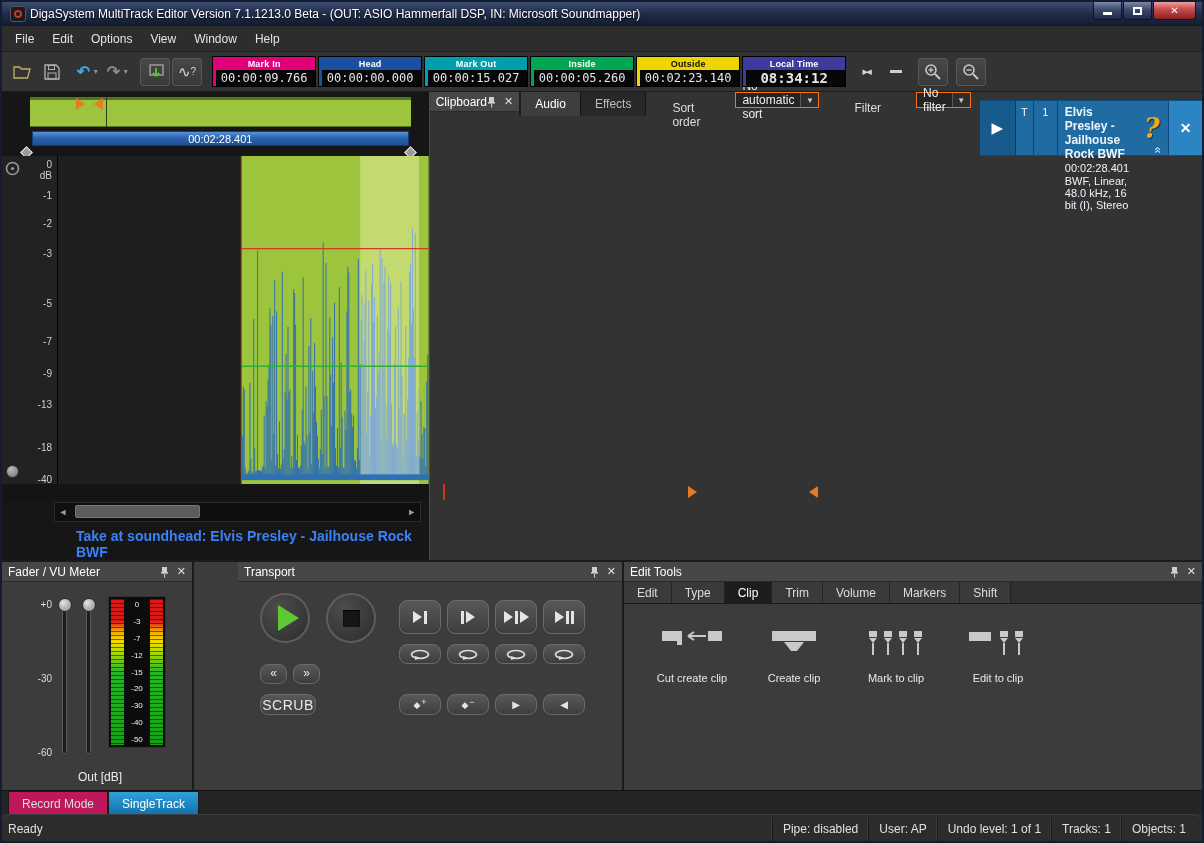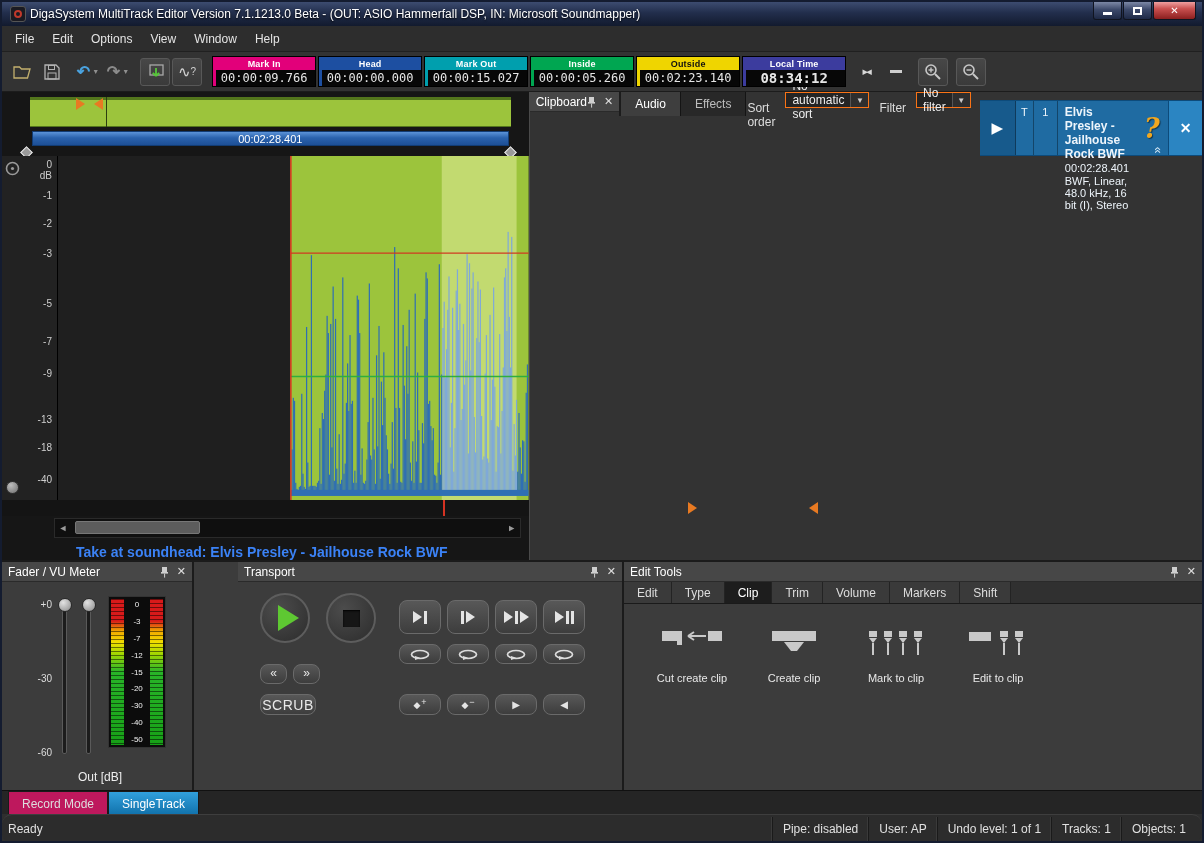--- a/index.html
+++ b/index.html
@@ -71,21 +71,21 @@
 
 
 .clip-panel{flex:1;background:#333;display:flex;}
 .phead{height:20px;background:#474747;display:flex;align-items:center;padding:0 6px;font-size:12px;color:#fff;border-bottom:1px solid #2a2a2a;flex:none;}
 .phead .sp{flex:1;}
 .pin{margin-right:8px;display:flex;}
 .xclose{font-size:11px;color:#e0e0e0;}
 .ptabs{height:24px;background:#1c1c1c;display:flex;align-items:stretch;padding-left:2px;flex:none;}
 .ptab{padding:5px 14px;font-size:12px;color:#bdbdbd;background:#282828;border-right:1px solid #141414;}
 .ptab.active{background:#3e3e3e;color:#fff;}
-.flabel{margin:9px 1px 3px;font-size:12px;color:#ddd;}
+.flabel{margin:9px 26px 3px;font-size:12px;color:#ddd;}
 .select{height:16px;margin:0 9px;background:#242424;border:1px solid #f97316;display:flex;align-items:center;font-size:12px;color:#eee;}
 .select .sval{flex:1;padding:0 6px;}
 .select .dd{width:18px;border-left:1px solid #555;text-align:center;font-size:8px;color:#ccc;align-self:stretch;display:flex;align-items:center;justify-content:center;background:#2e2e2e;}
 .clip-row{margin-top:8px;height:56px;background:#1f6ba2;border-top:1px solid #0d4b7b;border-bottom:1px solid #0d4b7b;display:flex;position:relative;color:#eef5fb;}
 .cell{border-right:1px solid rgba(0,0,0,.35);display:flex;align-items:flex-start;justify-content:center;}
 .play-cell{width:36px;background:#175a8c;align-items:center;font-size:15px;color:#fff;}
 .t-cell{width:18px;padding-top:5px;font-size:11px;}
 .idx-cell{width:24px;padding-top:5px;font-size:11px;}
 .info-cell{flex:1;display:flex;flex-direction:column;padding:4px 7px;border-right:none;}
 .c-title{font-size:12px;font-weight:bold;}
@@ -295,21 +295,21 @@
               </svg>
           </span>
           <span class="db-lab" style="top:3px;">0</span>
           <span class="db-lab" style="top:14px;">dB</span>
           <span class="db-lab" style="top:34px;">-1</span>
           <span class="db-lab" style="top:62px;">-2</span>
           <span class="db-lab" style="top:92px;">-3</span>
           <span class="db-lab" style="top:142px;">-5</span>
           <span class="db-lab" style="top:180px;">-7</span>
           <span class="db-lab" style="top:212px;">-9</span>
-          <span class="db-lab" style="top:258px;">-13</span>
+          <span class="db-lab" style="top:243px;">-13</span>
           <span class="db-lab" style="top:286px;">-18</span>
           <span class="db-lab" style="top:318px;">-40</span>
           <span class="knob-bottom"></span>
         </div>
         <div class="canvas">
           <svg viewBox="0 0 780 340" preserveAspectRatio="none">
             <rect x="0" y="0" width="780" height="340" fill="#1f1f1f"></rect>
             <rect x="385" y="0" width="395" height="340" fill="#9cc43c"></rect>
             <rect x="636" y="0" width="124" height="340" fill="#c2da70"></rect>
             <g id="wave-bars">

